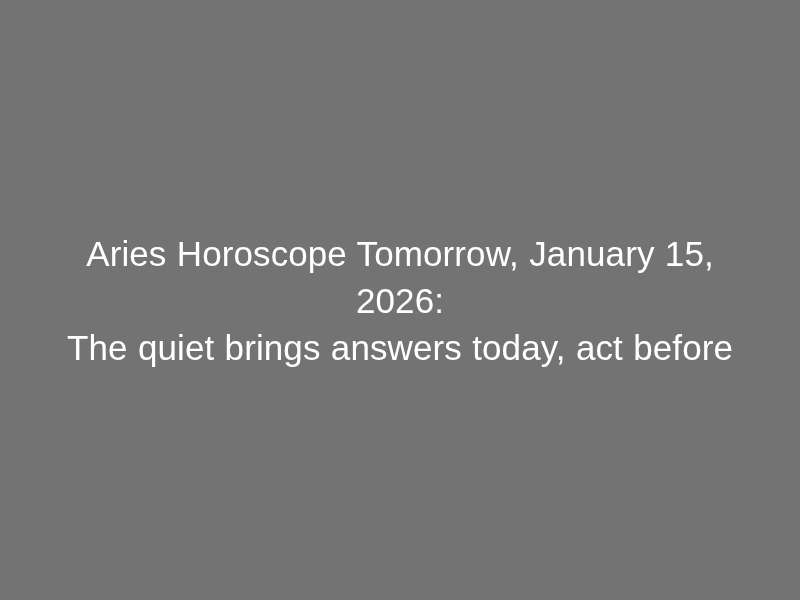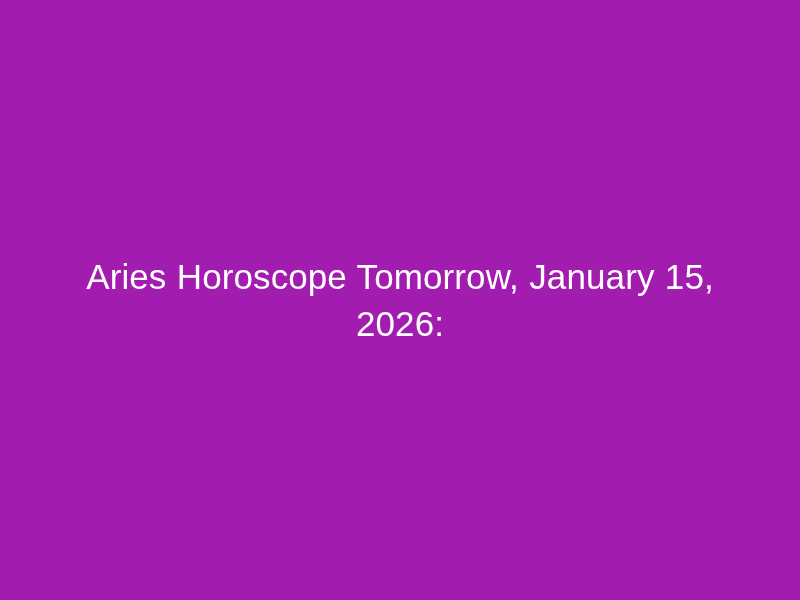--- a/index.html
+++ b/index.html
@@ -47,21 +47,22 @@
   }
 
   
   #headline .brk {
     display: block;
   }
 </style>
 </head>
 <body style="background: rgb(251, 97, 99);">
 
-<div id="card" style="background: #a21caf;">
+<div id="card" style="background: #737373;">
 
   <div id="headline-block">
     <h1 id="headline" style="color: rgb(255, 255, 255);">
         <span class="brk">Aries Horoscope Tomorrow, January 15, 2026:</span>
+        <span class="brk">The quiet brings answers today, act before</span>
       </h1>
   </div>
 
 </div>
 
 </body></html>

